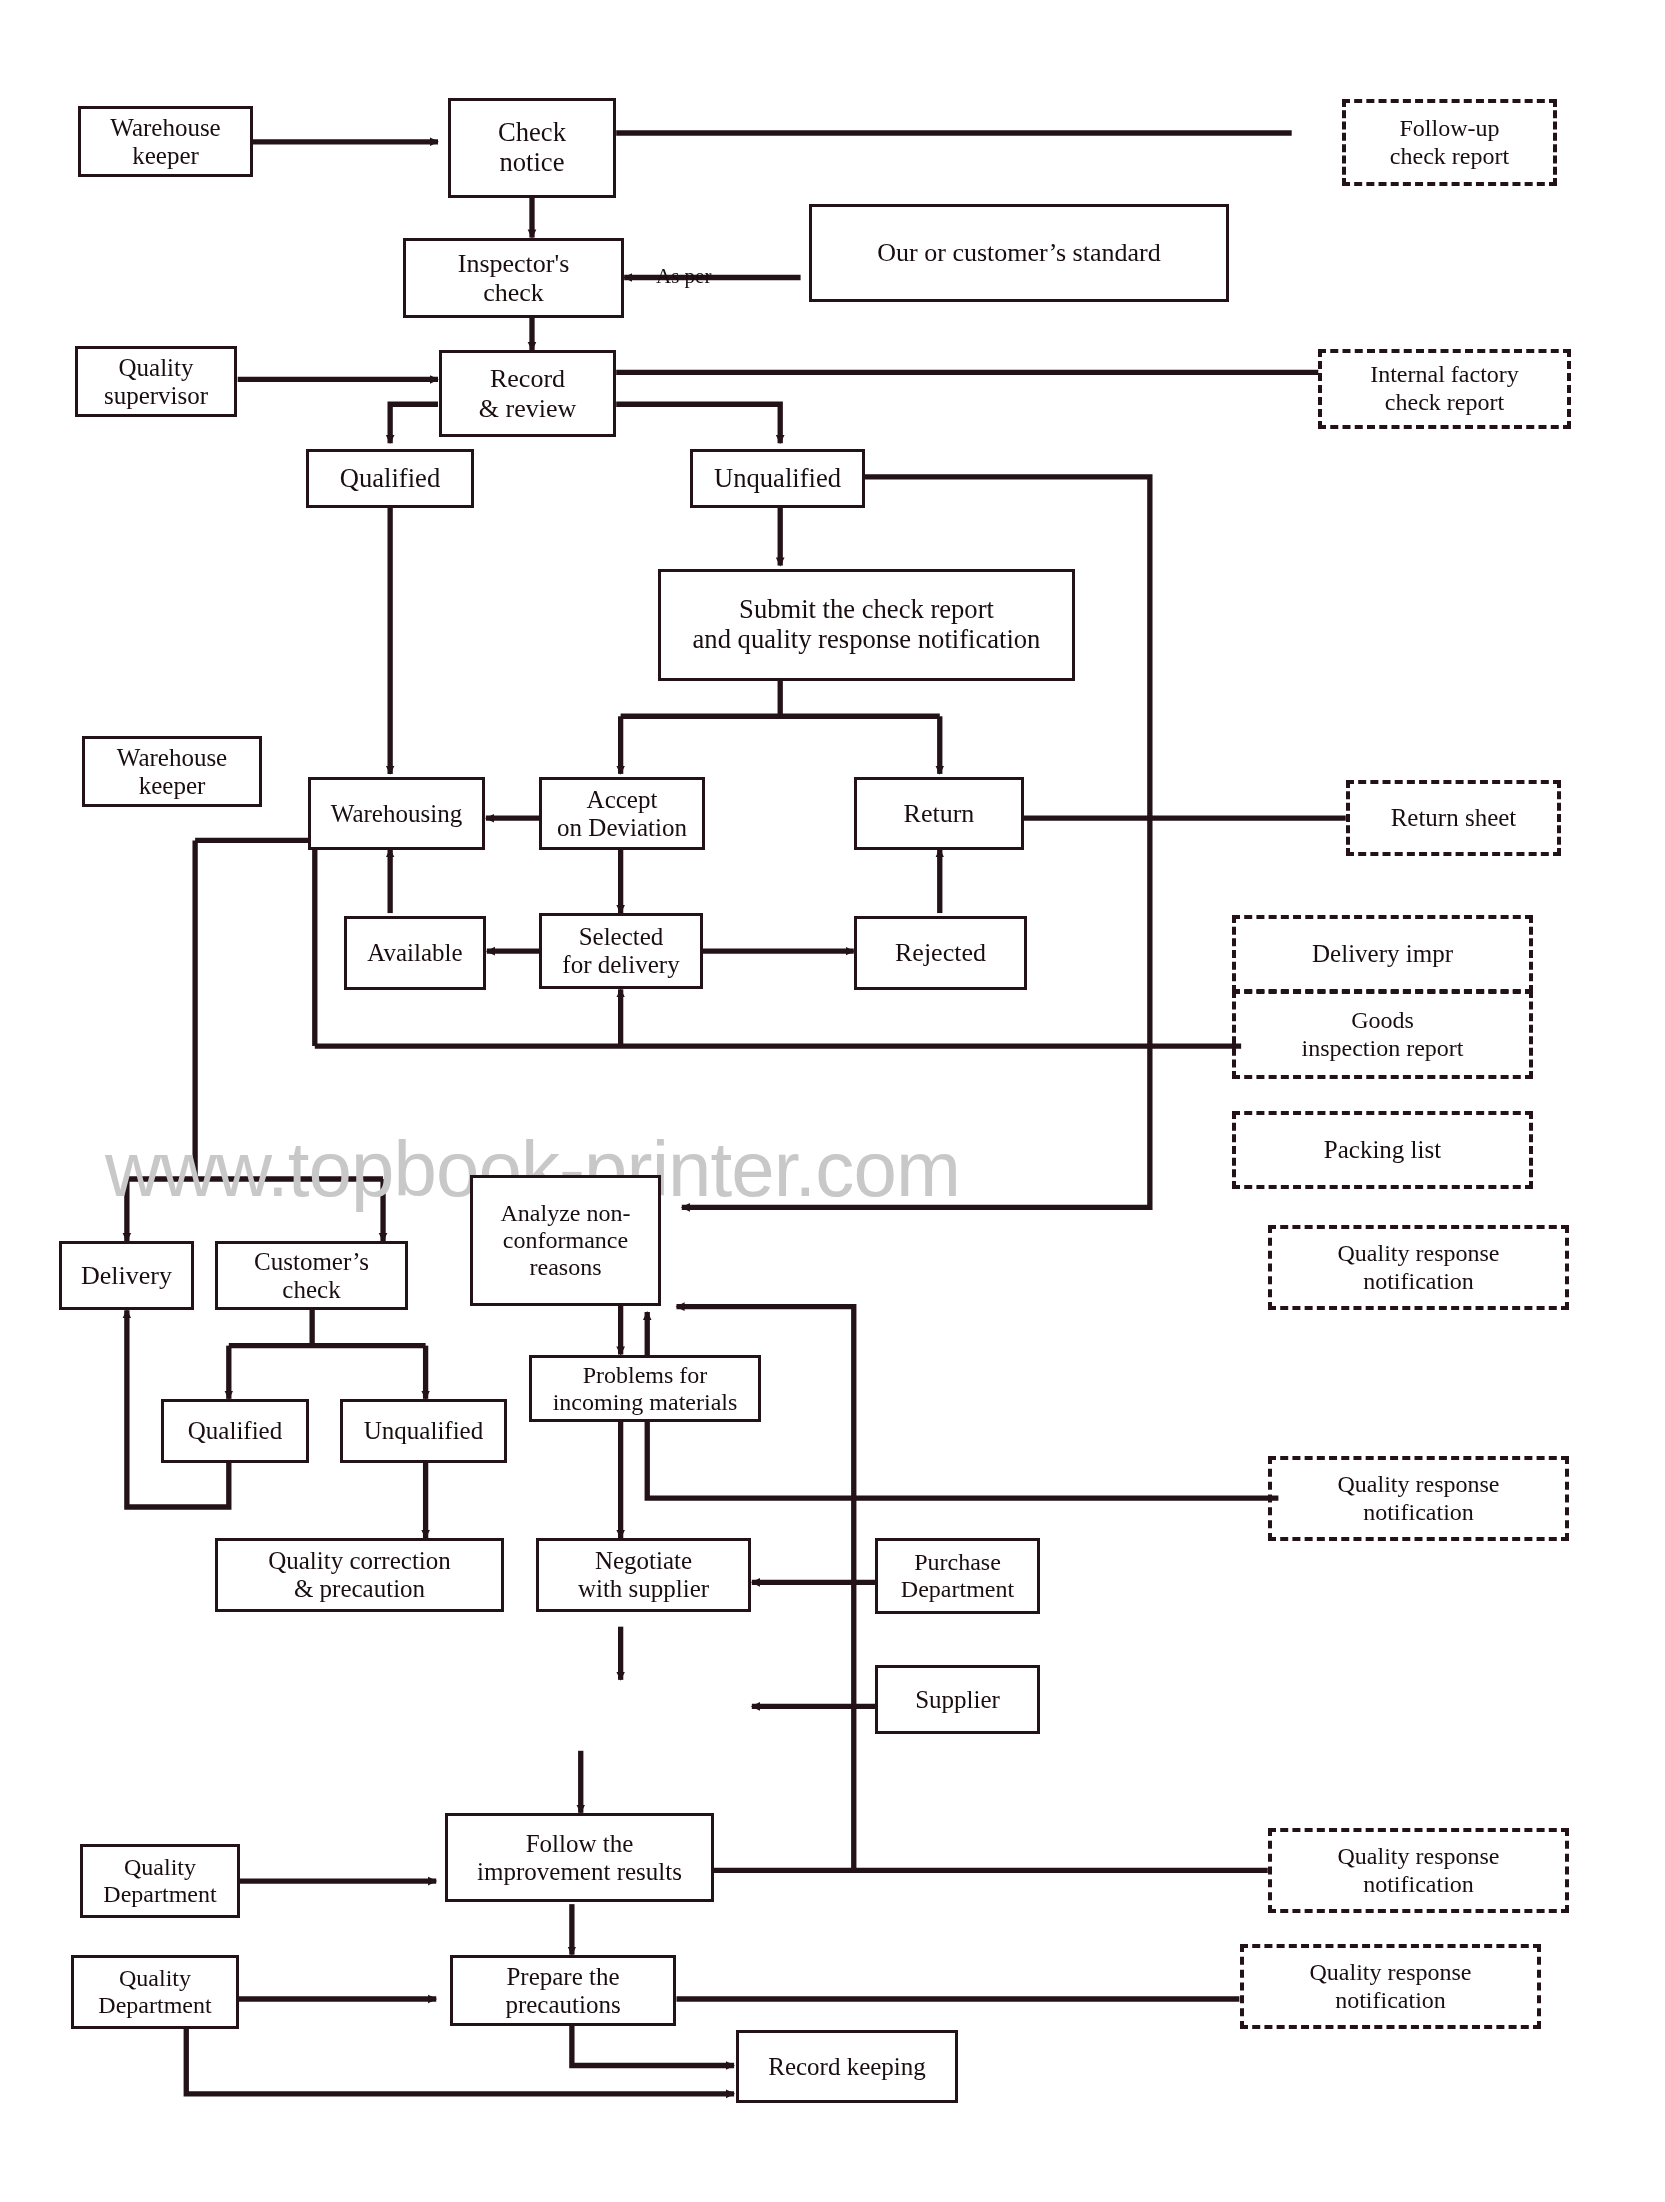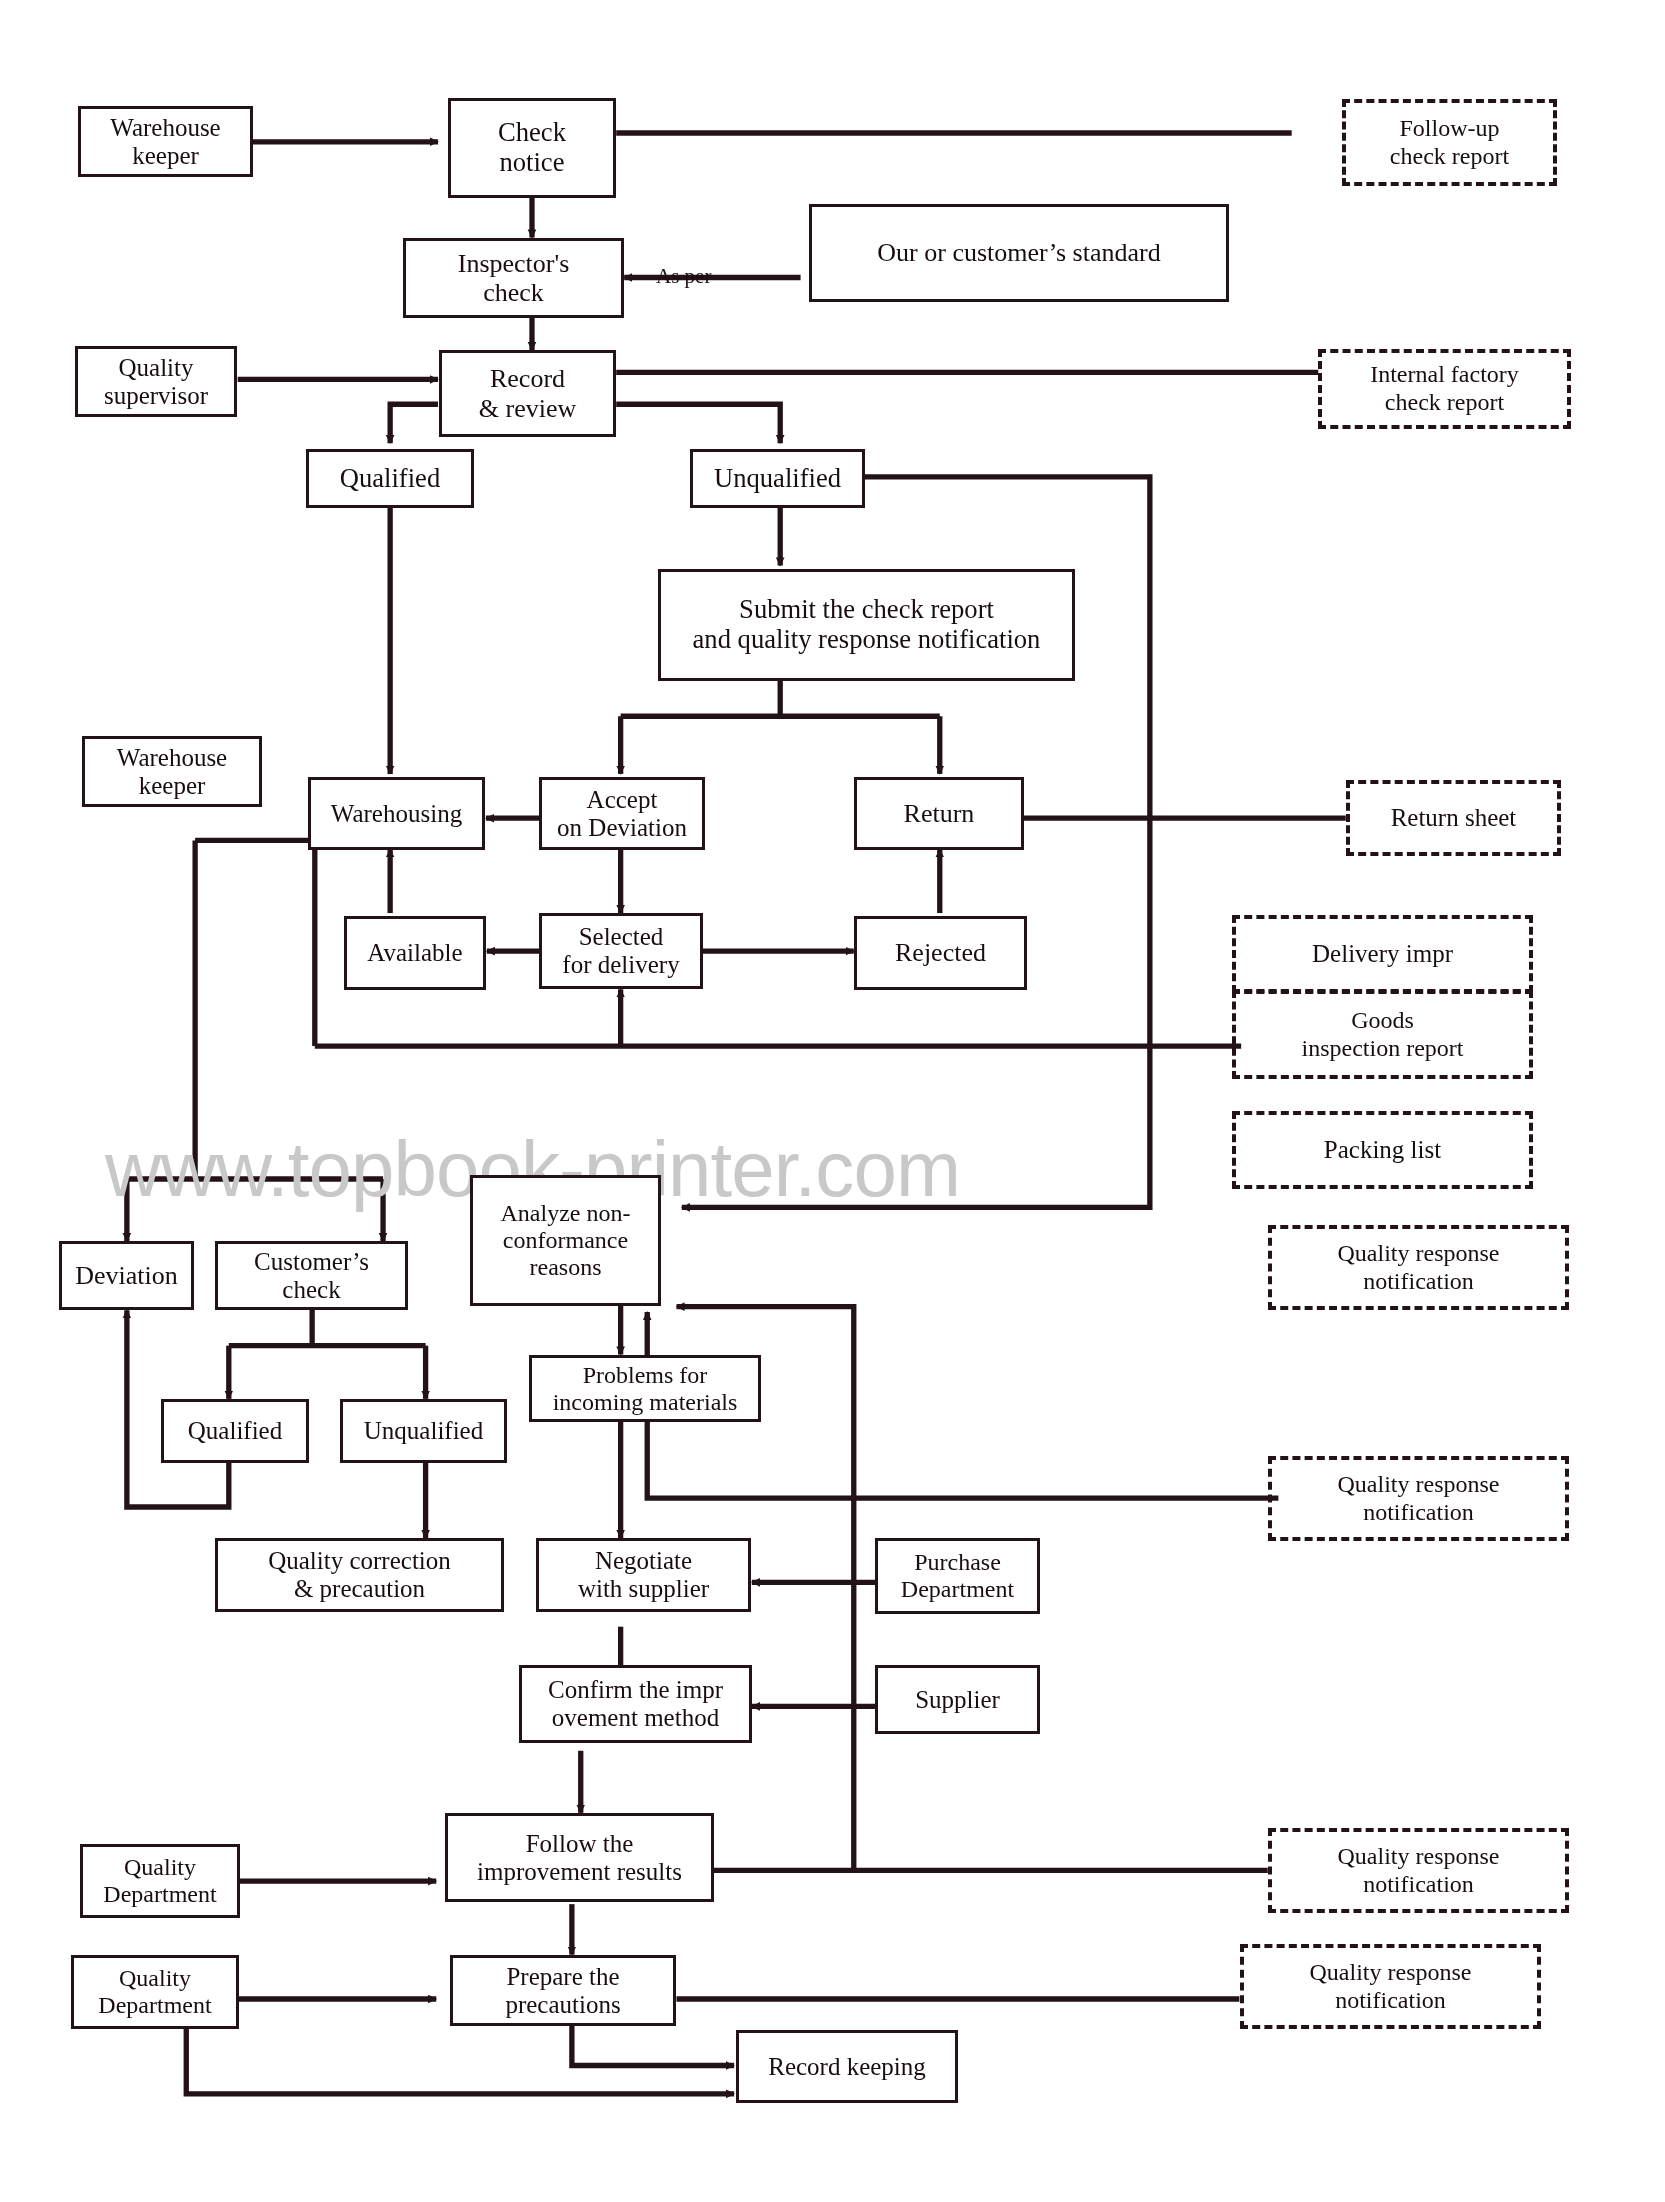--- a/index.html
+++ b/index.html
@@ -202,21 +202,21 @@
     <span>Rejected</span>
   </div>
 
   <div class="node" style="left:470px;top:1175px;width:191px;height:131px;font-size:24px;">
     <span style="white-space:pre-line;">Analyze non-
 conformance
 reasons</span>
   </div>
 
   <div class="node" style="left:59px;top:1241px;width:135px;height:69px;font-size:26px;">
-    <span>Deviation</span>
+    <span>Delivery</span>
   </div>
 
   <div class="node" style="left:215px;top:1241px;width:193px;height:69px;font-size:25px;">
     <span style="white-space:pre-line;">Customer’s
 check</span>
   </div>
 
   <div class="node" style="left:161px;top:1399px;width:148px;height:64px;font-size:25px;">
     <span>Qualified</span>
   </div>
@@ -238,24 +238,20 @@
   <div class="node" style="left:536px;top:1538px;width:215px;height:74px;font-size:25px;">
     <span style="white-space:pre-line;">Negotiate
 with supplier</span>
   </div>
 
   <div class="node" style="left:875px;top:1538px;width:165px;height:76px;font-size:24px;">
     <span style="white-space:pre-line;">Purchase
 Department</span>
   </div>
 
-  <div class="node" style="left:519px;top:1665px;width:233px;height:78px;font-size:25px;">
-    <span style="white-space:pre-line;">Confirm the impr
-ovement method</span>
-  </div>
 
   <div class="node" style="left:875px;top:1665px;width:165px;height:69px;font-size:25px;">
     <span>Supplier</span>
   </div>
 
   <div class="node" style="left:445px;top:1813px;width:269px;height:89px;font-size:25px;">
     <span style="white-space:pre-line;">Follow the
 improvement results</span>
   </div>
 

